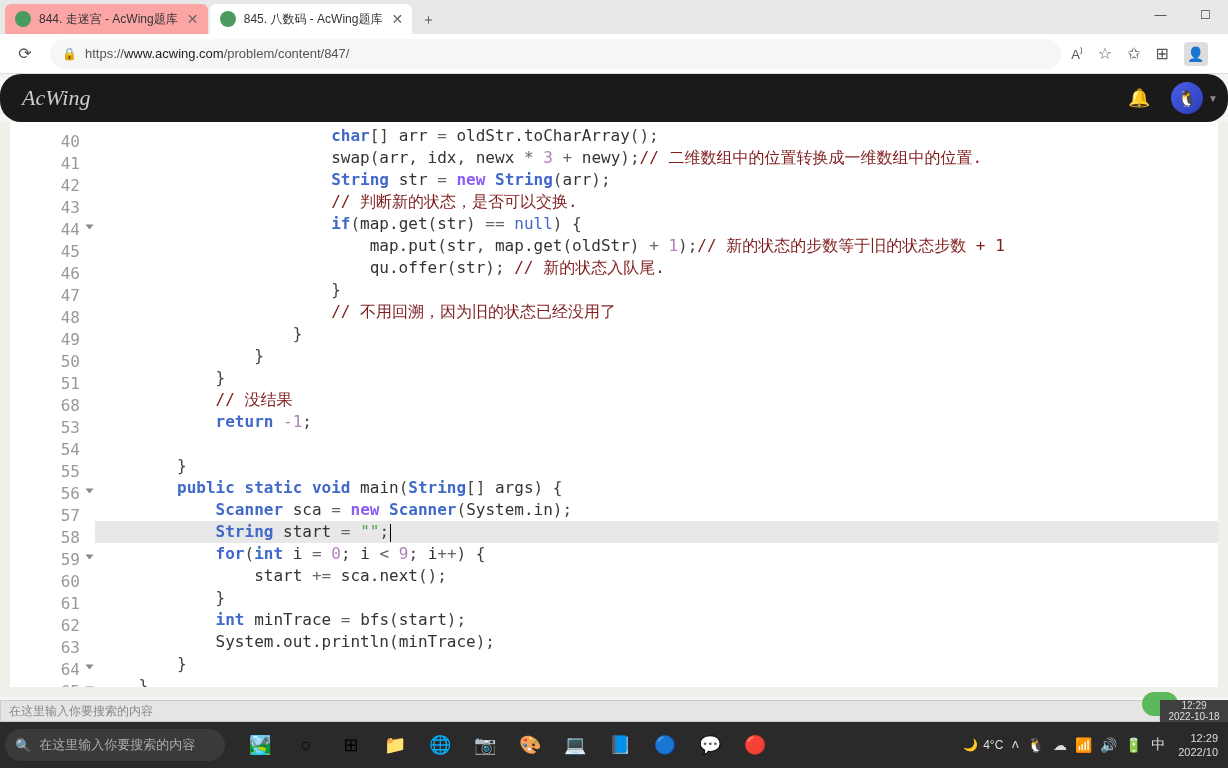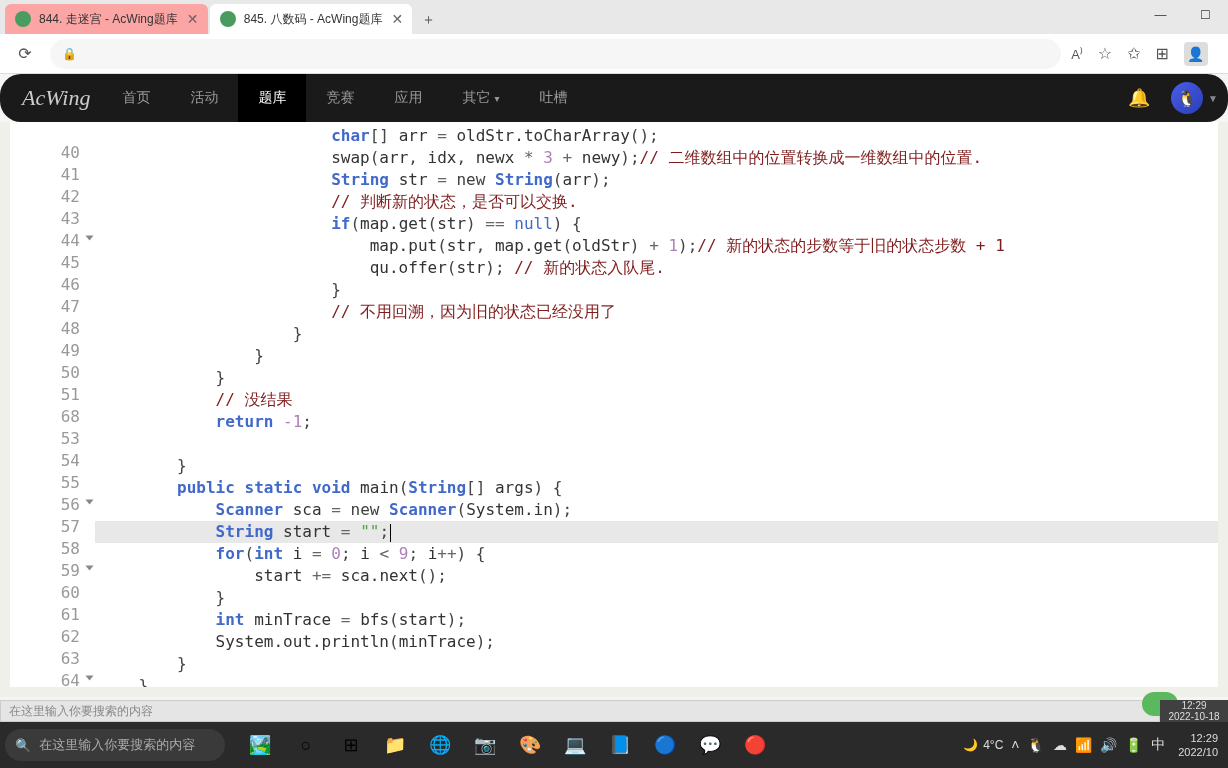--- a/index.html
+++ b/index.html
@@ -36,30 +36,30 @@
 .nav-caret { margin-left: 4px; font-size: 10px; }
 .nav-right { margin-left: auto; display: flex; align-items: center; gap: 20px; }
 .bell { color: #888; font-size: 18px; cursor: pointer; }
 .nav-avatar { width: 32px; height: 32px; border-radius: 50%; background: linear-gradient(135deg, #4a5de8, #2a3db8); display: flex; align-items: center; justify-content: center; font-size: 16px; cursor: pointer; position: relative; }
 .nav-avatar::after { content: '🐧'; }
 .nav-dropdown { color: #888; font-size: 10px; margin-left: 5px; }
 
 
 .editor-wrap { background: #f0f0ea; padding: 0 10px 10px 10px; height: 575px; }
 .editor { background: #fff; height: 100%; display: flex; position: relative; font-family: Consolas, monospace; font-size: 16px; overflow-y: auto; }
-.gutter { width: 85px; text-align: right; color: #999; padding-right: 15px; line-height: 22px; padding-top: 20px; user-select: none; }
+.gutter { width: 85px; text-align: right; color: #999; padding-right: 15px; line-height: 22px; padding-top: 9px; user-select: none; }
 .gutter-line { height: 22px; position: relative; }
 .fold-marker { position: absolute; right: -12px; top: 4px; width: 0; height: 0; border-left: 5px solid #888; border-top: 4px solid transparent; border-bottom: 4px solid transparent; transform: rotate(90deg); }
 .code { flex: 1; line-height: 22px; padding-top: 3px; white-space: pre; }
 .code-line { height: 22px; padding-left: 5px; }
 .code-line.highlighted { background: #e8e8e8; }
 .cursor { display: inline-block; width: 1px; height: 18px; background: #000; vertical-align: middle; margin-left: 1px; }
 .kw-type { color: #4169c9; font-weight: bold; }
 .kw-op { color: #666; }
-.kw-new { color: #404040; font-weight: normal; text-align: right; }
+.kw-new { color: #8b5cf6; font-weight: bold; text-align: right; }
 .kw-if { color: #4169c9; font-weight: bold; }
 .kw-return { color: #4169c9; font-weight: bold; }
 .kw-mod { color: #4169c9; font-weight: bold; }
 .kw-null { color: #4169c9; }
 .num { color: #ae81b8; }
 .str { color: #50a050; }
 .comment { color: #7f1d1d; }
 .paren { color: #444; }
 .ident { color: #333; }
 
@@ -99,41 +99,33 @@
   <div class="win-controls">
     <div class="win-btn">—</div>
     <div class="win-btn">☐</div>
   </div>
 </div>
 
 <div class="url-bar">
   <div class="reload">⟳</div>
   <div class="url-field">
     <span class="lock-icon">🔒</span>
+    <span class="url-text"><span>https://</span><span class="url-domain">www.acwing.com</span><span>/problem/content/847/</span></span>
   </div>
   <div class="url-actions">
     <span class="url-action" style="font-size:13px">A⁾</span>
     <span class="url-action">☆</span>
     <span class="url-action">✩</span>
     <span class="url-action">⊞</span>
     <span class="avatarsm">👤</span>
   </div>
 </div>
 
 <div class="acwing-nav">
   <div class="brand">AcWing</div>
-  <div class="nav-items" id="nav-items">
-      <div class="nav-item">首页</div>
-      <div class="nav-item">活动</div>
-      <div class="nav-item active">题库</div>
-      <div class="nav-item">竞赛</div>
-      <div class="nav-item">应用</div>
-      <div class="nav-item">其它<span class="nav-caret">▾</span></div>
-      <div class="nav-item">吐槽</div>
-    </div>
   <div class="nav-right">
     <span class="bell">🔔</span>
     <span style="display:flex;align-items:center">
       <span class="nav-avatar"></span>
       <span class="nav-dropdown">▼</span>
     </span>
   </div>
 </div>
 
 <div class="editor-wrap">

